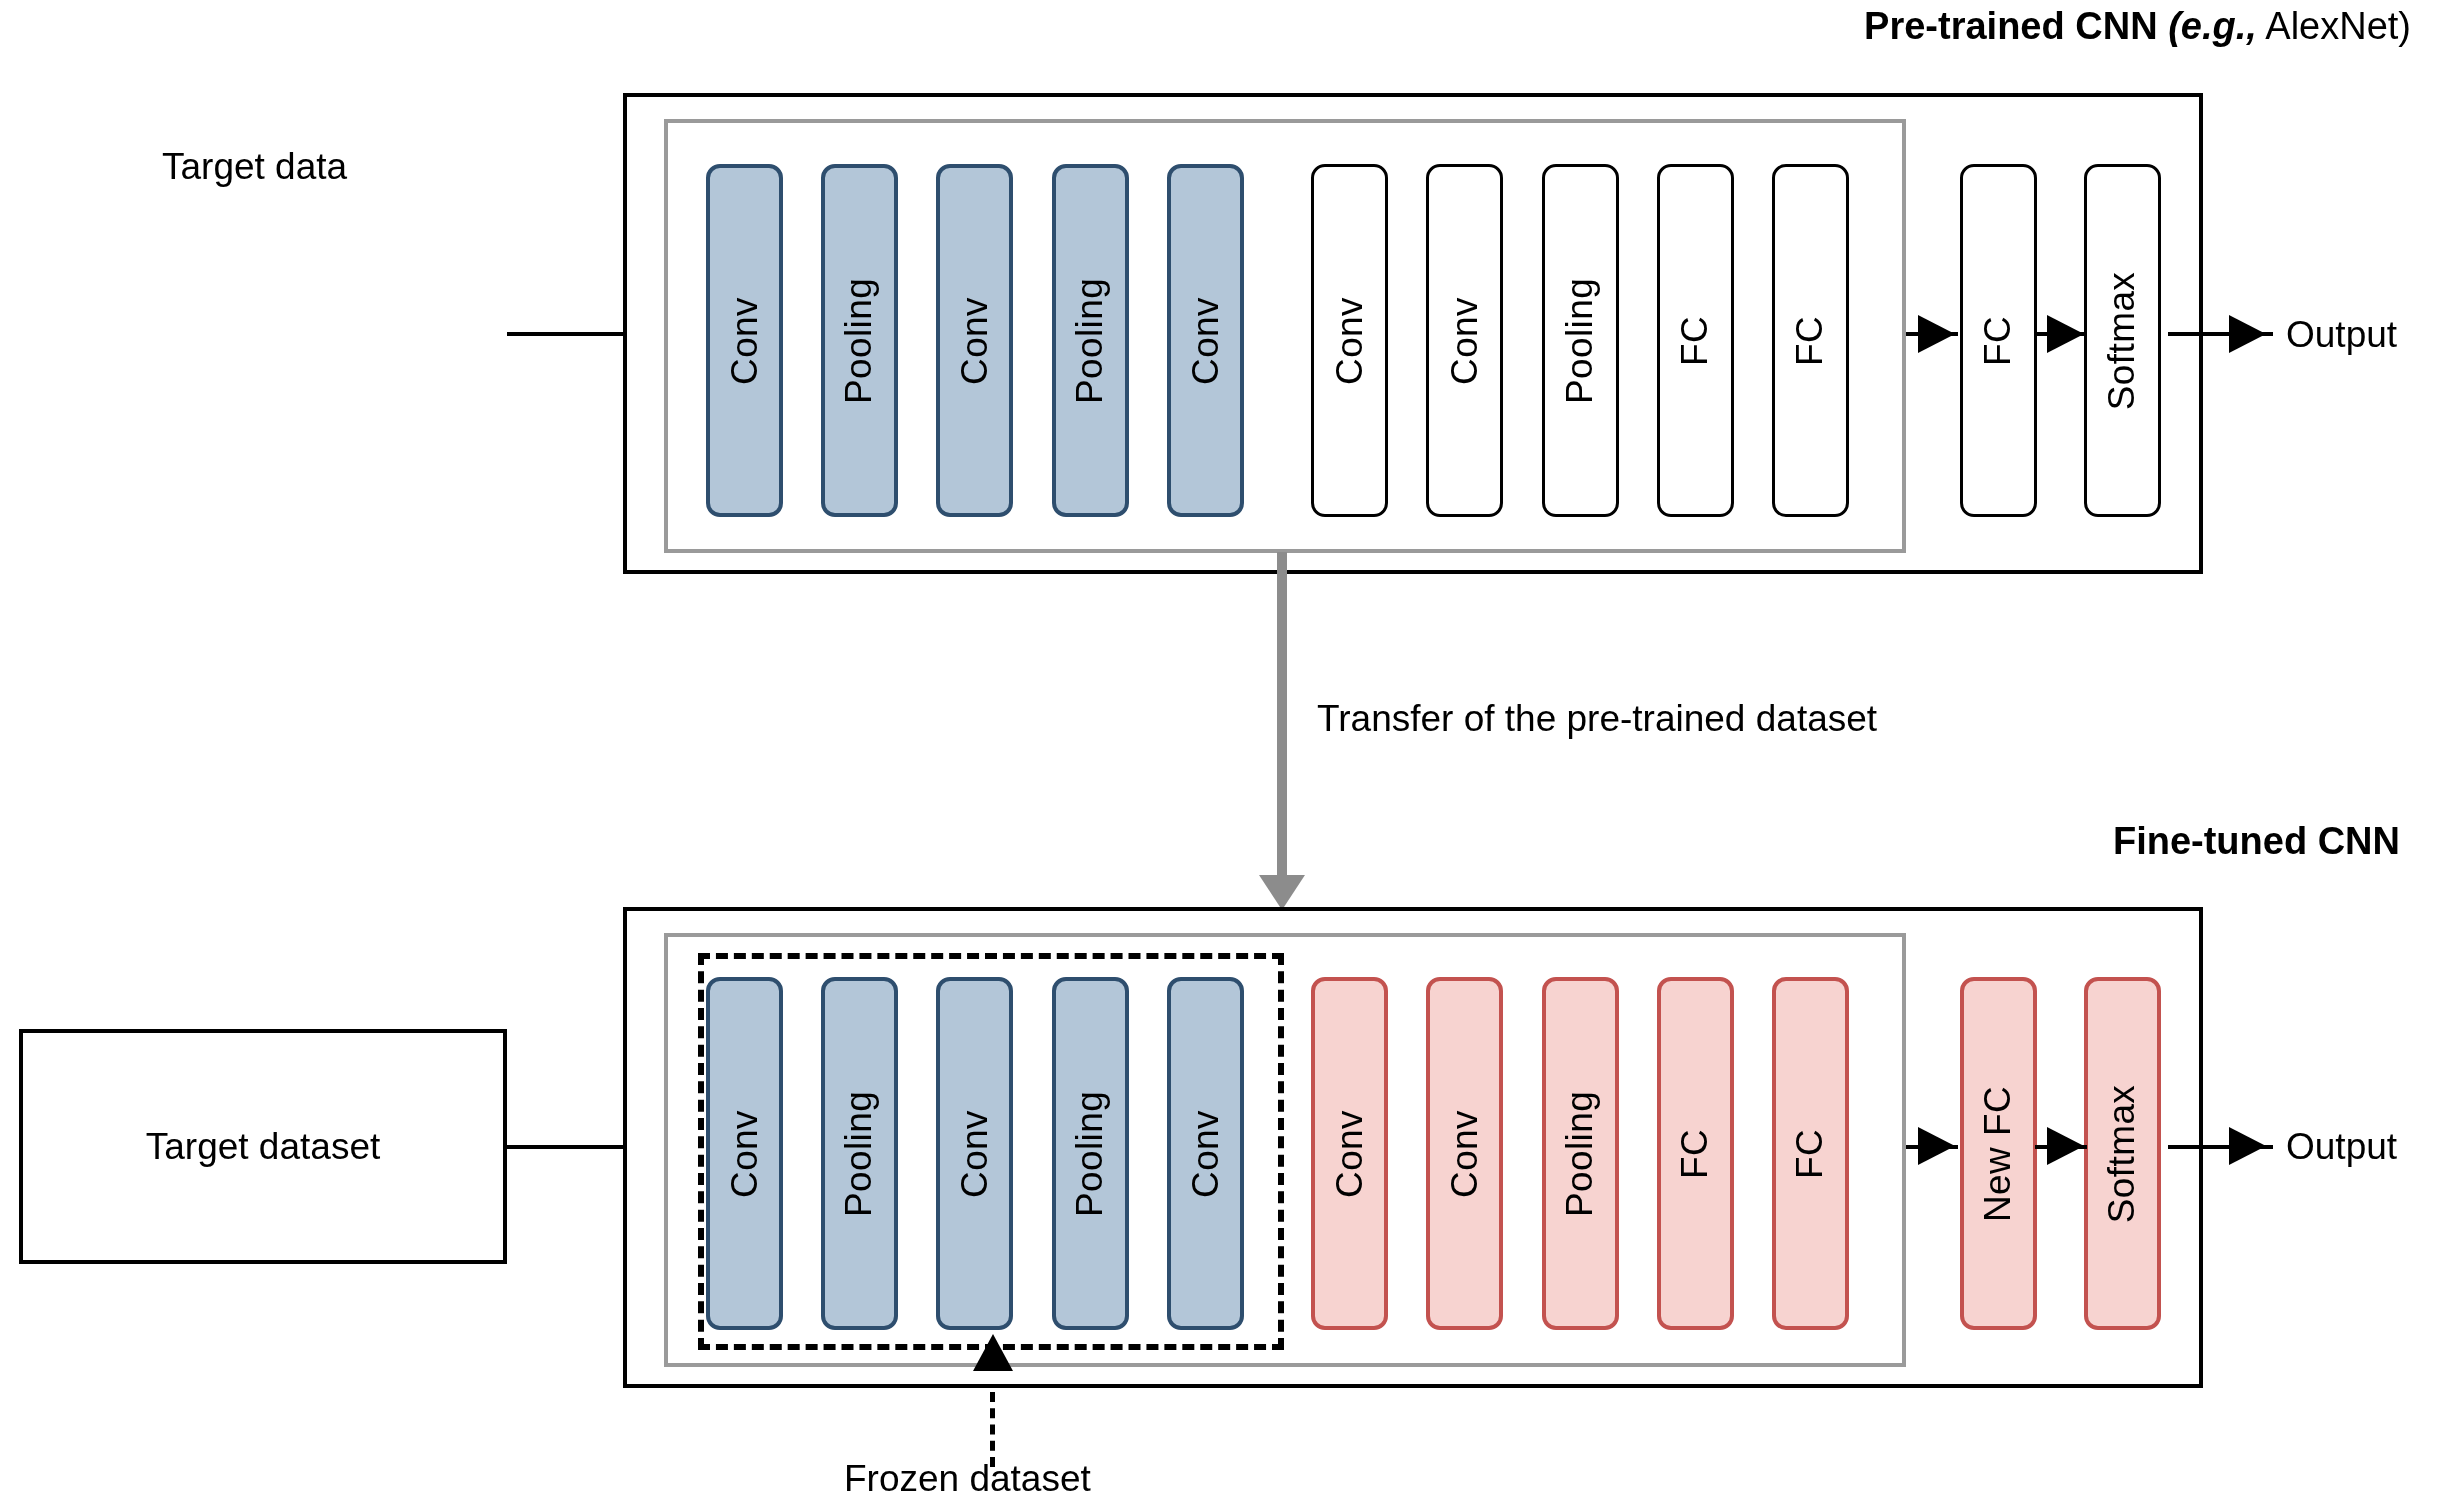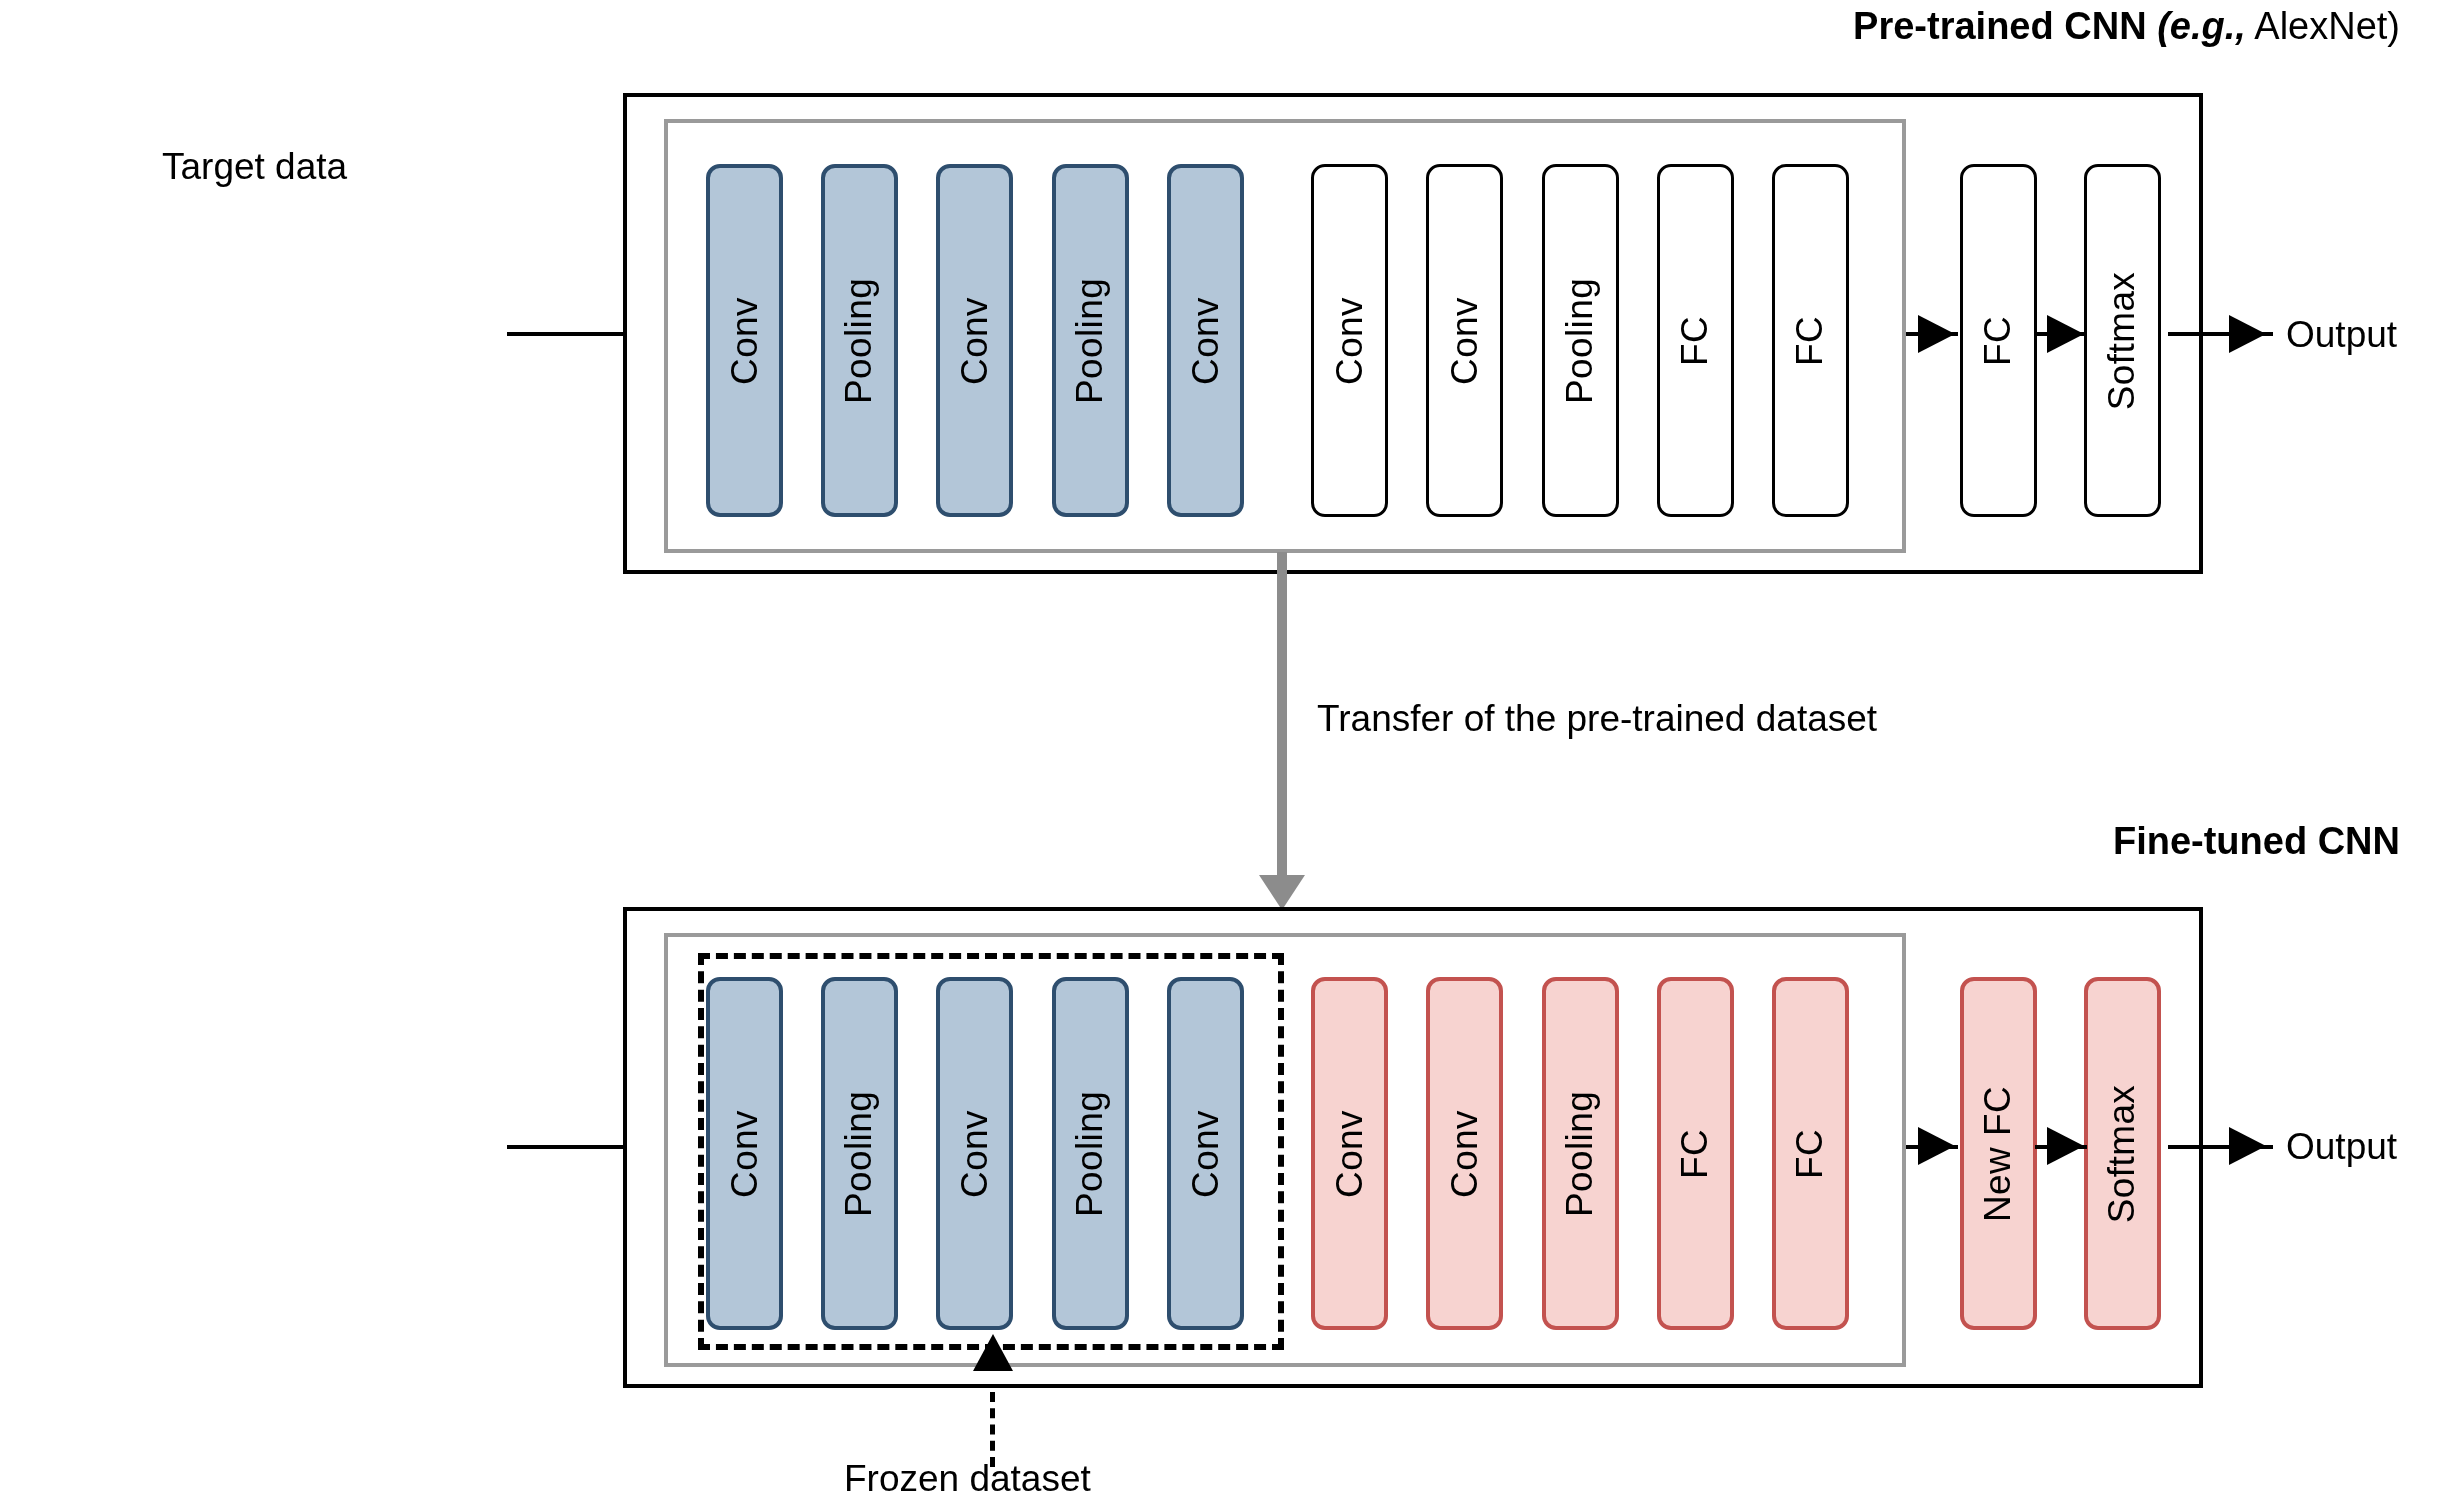--- a/index.html
+++ b/index.html
@@ -146,21 +146,21 @@
     border-left: 20px solid transparent;
     border-right: 20px solid transparent;
     border-bottom: 37px solid #000000;
   }
 </style>
 </head>
 <body>
 
 <div id="canvas">
 
-  <div class="txt title" style="right:38px; top:5.2px;">
+  <div class="txt title" style="right:27px; top:5.2px;">
     <span>Pre-trained CNN</span><span class="it"> (e.g.,</span><span class="reg"> AlexNet)</span>
   </div>
 
   <div class="txt plain" style="left:162px; top:146px;">Target data</div>
 
 
   <div class="hline" style="left:507px; top:332px; width:174px;"></div>
   <div class="arrow-right" style="left:652px; top:315px;"></div>
 
   <div class="outer-box" style="left:623px; top:93px; width:1580px; height:481px;"></div>
@@ -217,20 +217,23 @@
   <div class="hline" style="left:2168px; top:332px; width:105px;"></div>
   <div class="arrow-right" style="left:2229px; top:315px;"></div>
   <div class="txt plain" style="left:2286px; top:314px;">Output</div>
 
   <div class="vline-gray" style="left:1277px; top:552px; height:331px;"></div>
   <div class="arrow-down-gray" style="left:1259px; top:875px;"></div>
   <div class="txt plain" style="left:1317px; top:698px;">Transfer of the pre-trained dataset</div>
 
   <div class="txt title" style="right:38px; top:820px;">Fine-tuned CNN</div>
 
+  <div class="data-box" style="left:19px; top:1029px; width:488px; height:235px;">
+    <div class="center-txt plain" style="position:static;">Target dataset</div>
+  </div>
 
   <div class="hline" style="left:507px; top:1145px; width:174px;"></div>
   <div class="arrow-right" style="left:652px; top:1127px;"></div>
 
   <div class="outer-box" style="left:623px; top:907px; width:1580px; height:481px;"></div>
   <div class="inner-box" style="left:664px; top:933px; width:1242px; height:434px;"></div>
 
   <div class="dashed-group" style="left:698px; top:953px; width:586px; height:397px;"></div>
 
   <div id="bot-layers-inner">

